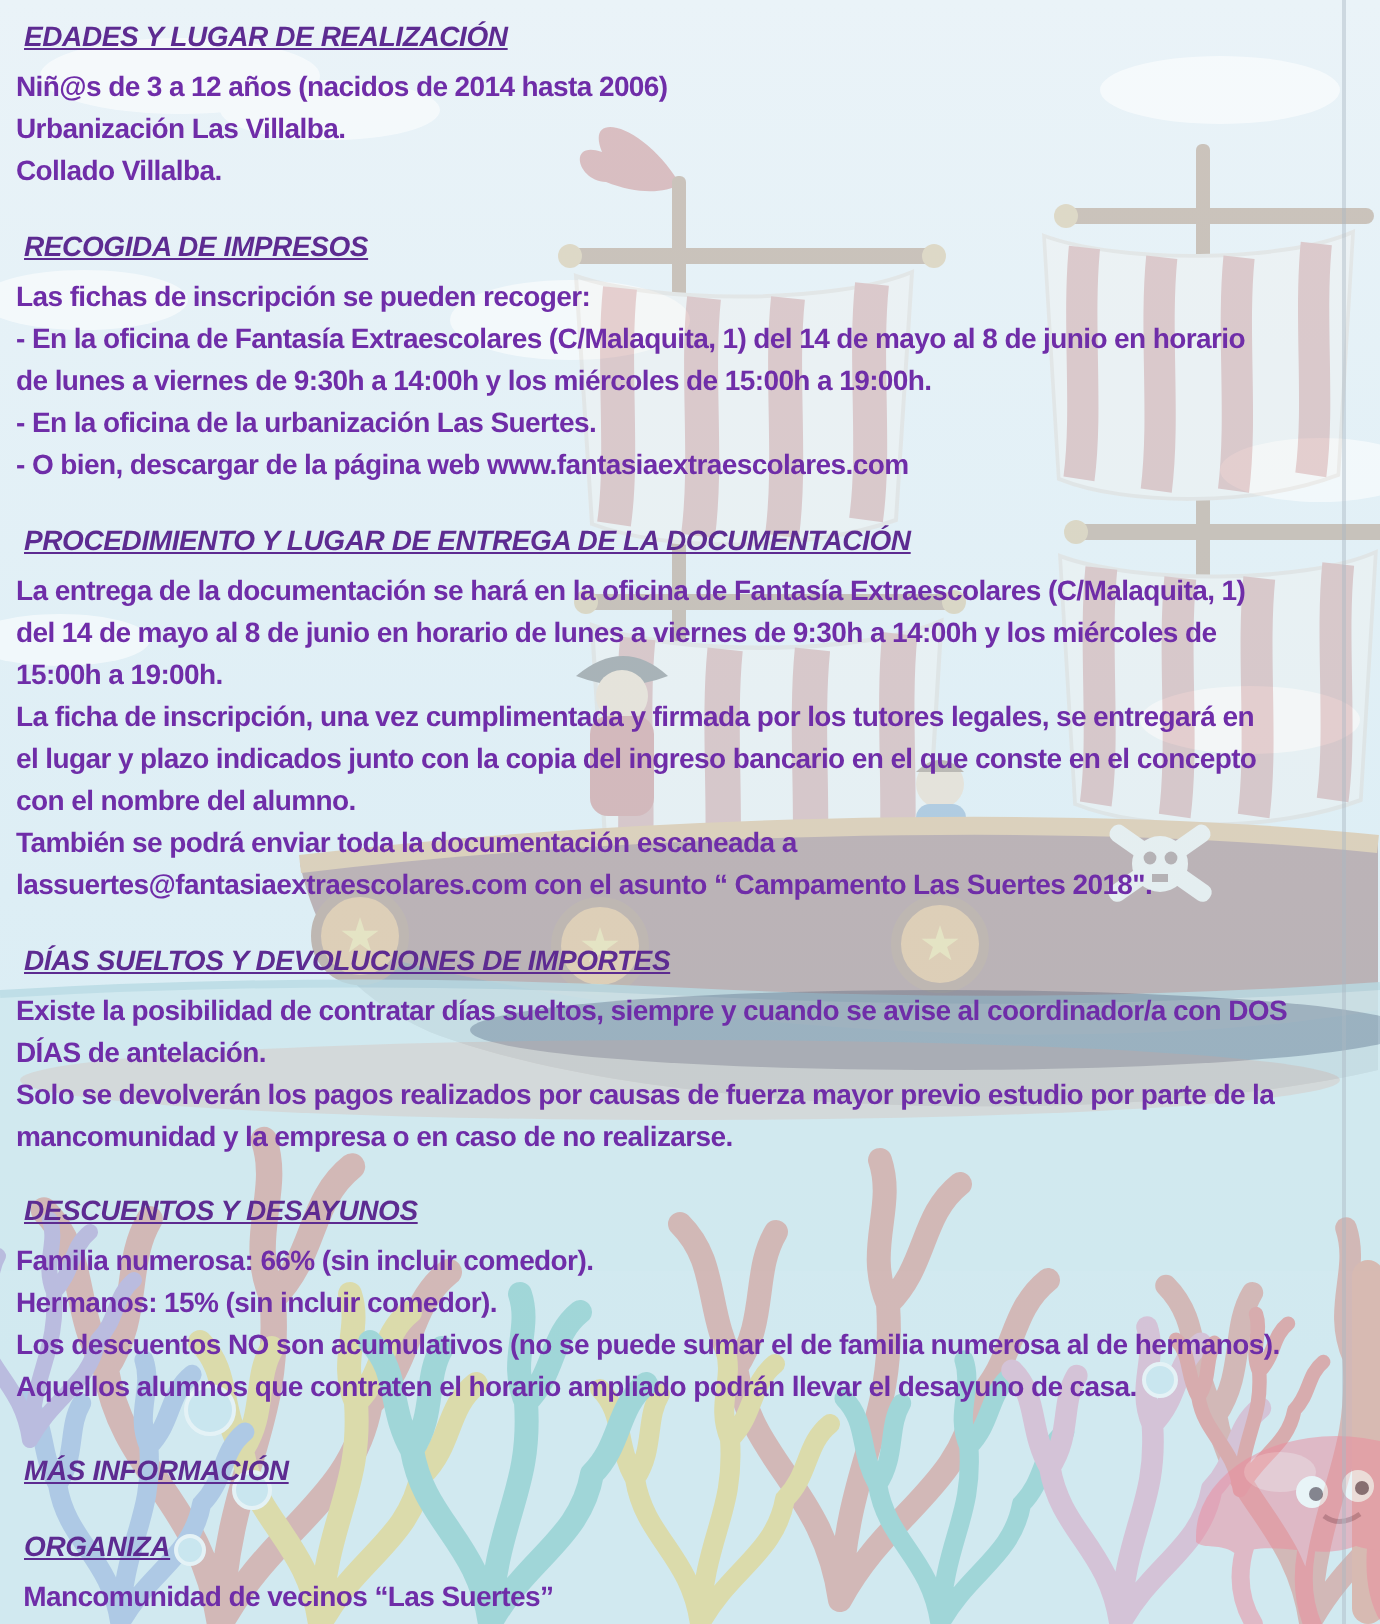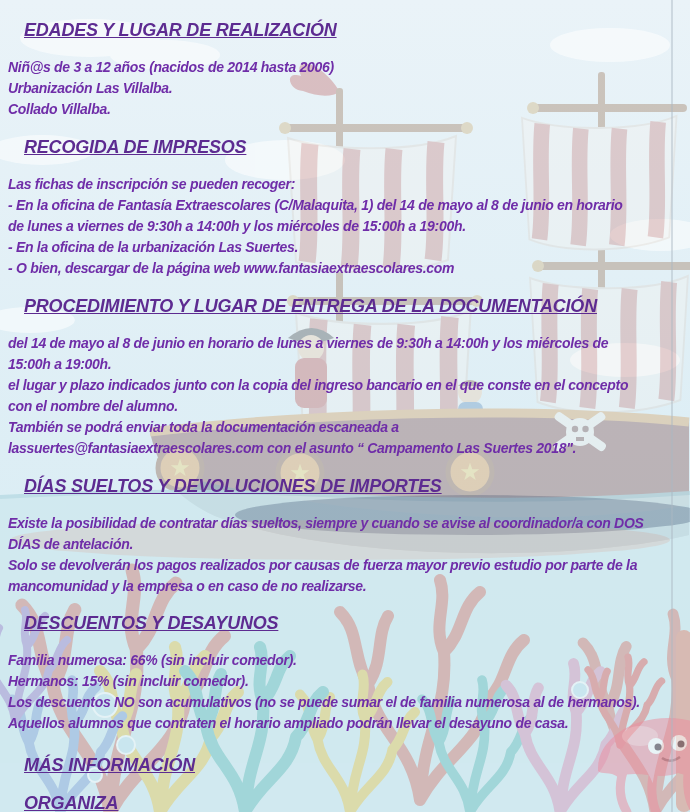--- a/index.html
+++ b/index.html
@@ -10,25 +10,25 @@
   }
   .bg{position:absolute;inset:0;z-index:0;}
   .content{
     position:absolute;inset:0;z-index:1;
     padding:4px 0 0 8px;box-sizing:border-box;
   }
   .sec{margin:0 0 17px 0;}
   .sec-dias{margin-bottom:16px;}
   .sec-descuentos{margin-bottom:21px;}
   .sec h2{
-    margin:16px;font-size:18px;line-height:21px;font-weight:bold;font-style:italic;
+    margin:4px;font-size:14px;line-height:21px;font-weight:bold;font-style:italic;
     color:#5d2b91;text-decoration:underline;letter-spacing:-0.2px;
   }
   .ln{
-    margin:0;font-size:14px;line-height:21px;font-weight:bold;font-style:italic;
+    margin:0;font-size:14px;line-height:21px;font-weight:bold;
     color:#6f2da8;letter-spacing:-0.3px;white-space:pre;
   }
   .edge-line{position:absolute;left:671px;top:0;width:2px;height:812px;background:rgba(170,185,195,.45);z-index:0;}
 </style>
 </head>
 <body>
 
 <div class="page">
 
   <svg class="bg" width="690" height="812" viewBox="0 0 690 812" aria-hidden="true">
@@ -165,22 +165,24 @@
       <h2>RECOGIDA DE IMPRESOS</h2>
       <p class="ln">Las fichas de inscripción se pueden recoger:</p>
       <p class="ln">- En la oficina de Fantasía Extraescolares (C/Malaquita, 1) del 14 de mayo al 8 de junio en horario</p>
       <p class="ln">de lunes a viernes de 9:30h a 14:00h y los miércoles de 15:00h a 19:00h.</p>
       <p class="ln">- En la oficina de la urbanización Las Suertes.</p>
       <p class="ln">- O bien, descargar de la página web www.fantasiaextraescolares.com</p>
     </section>
 
     <section class="sec">
       <h2>PROCEDIMIENTO Y LUGAR DE ENTREGA DE LA DOCUMENTACIÓN</h2>
+      <p class="ln">La entrega de la documentación se hará en la oficina de Fantasía Extraescolares (C/Malaquita, 1)</p>
       <p class="ln">del 14 de mayo al 8 de junio en horario de lunes a viernes de 9:30h a 14:00h y los miércoles de</p>
       <p class="ln">15:00h a 19:00h.</p>
+      <p class="ln">La ficha de inscripción, una vez cumplimentada y firmada por los tutores legales, se entregará en</p>
       <p class="ln">el lugar y plazo indicados junto con la copia del ingreso bancario en el que conste en el concepto</p>
       <p class="ln">con el nombre del alumno.</p>
       <p class="ln">También se podrá enviar toda la documentación escaneada a</p>
       <p class="ln">lassuertes@fantasiaextraescolares.com con el asunto “ Campamento Las Suertes 2018".</p>
     </section>
 
     <section class="sec sec-dias">
       <h2>DÍAS SUELTOS Y DEVOLUCIONES DE IMPORTES</h2>
       <p class="ln">Existe la posibilidad de contratar días sueltos, siempre y cuando se avise al coordinador/a con DOS</p>
       <p class="ln">DÍAS de antelación.</p>

